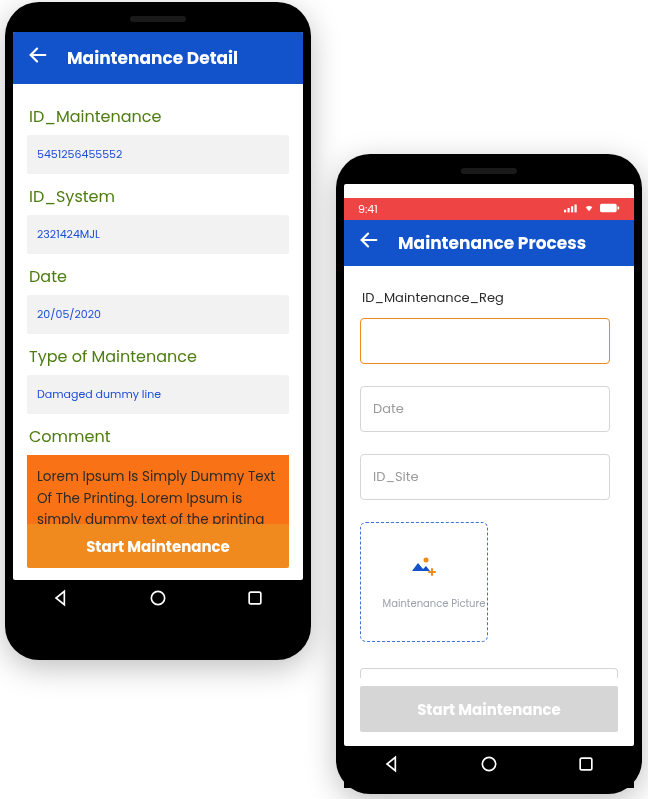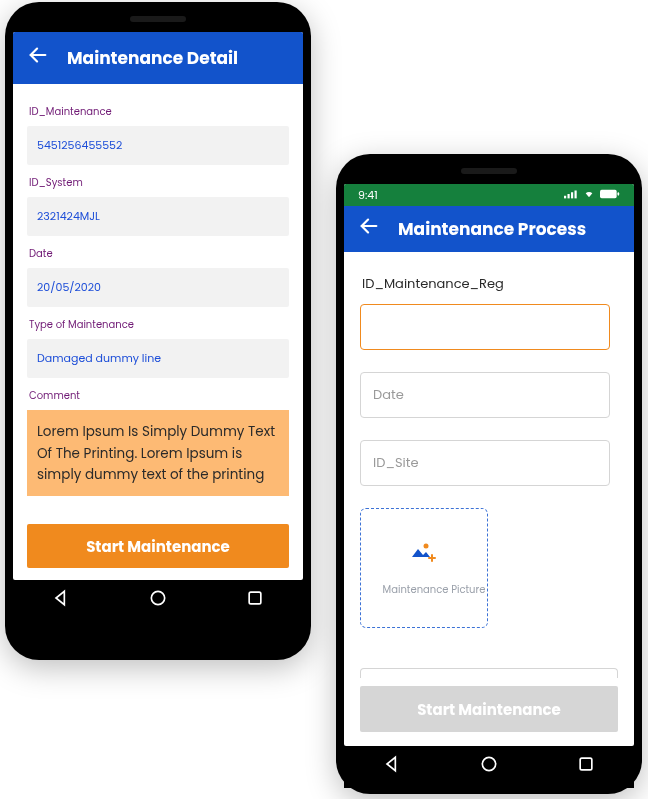--- a/index.html
+++ b/index.html
@@ -38,30 +38,30 @@
     background: #1253CB;
     height: 52px;
     display: flex; align-items: center;
     padding: 12px 14px;
     color: #fff;
     gap: 18px;
   }
   .appbar .title { font-weight: 700; font-size: 17px; }
 
   .p1 .content { padding: 10px 14px 0 14px; }
-  .lbl { color: #701a75; font-size: 10px; padding: 10px 2px 6px 2px; }
+  .lbl { color: #4d7c0f; font-size: 16px; padding: 10px 2px 6px 2px; }
   .field {
     background: #f2f2f2;
     padding: 11px 10px;
     font-size: 11px;
     color: #1d4ed8;
     border-radius: 2px;
   }
   .comment {
-    background: #fdba74;
+    background: #f97316;
     padding: 11px 10px;
     font-size: 13.5px;
     color: #2a2a2a;
     line-height: 1.6;
     height: 86px;
     overflow: hidden;
   }
 
   .btn-primary {
     position: absolute; left: 14px; right: 14px; bottom: 12px;
@@ -71,23 +71,23 @@
     border-radius: 2px;
     cursor: pointer;
   }
 
   
   .p2 { left: 336px; top: 154px; width: 306px; height: 640px; }
   .p2 .screen { left: 8px; top: 30px; width: 290px; height: 562px; }
   .p2 .navbar { top: 592px; width: 290px; left: 8px; }
 
   .statusbar {
-    background: #15803d; height: 22px;
+    background: #ef4444; height: 22px;
     display: flex; align-items: center; justify-content: space-between;
-    padding: 0 14px; color: #fff; font-size: 11px;
+    padding: 0 14px; color: #fff; font-size: 11px; margin-top: 14px;
   }
   .status-icons { display: flex; gap: 4px; align-items: center; }
 
   .p2 .content { padding: 18px 24px 0 16px; }
   .lbl-dark { color: #2a2a2a; font-size: 13px; padding: 4px 0 10px 2px; }
   .input-outline {
     height: 46px; border: 1px solid #d5d5d5; border-radius: 4px;
     padding: 0 12px; font-size: 13px; color: #9a9a9a;
     display: flex; align-items: center;
     margin-bottom: 22px;

